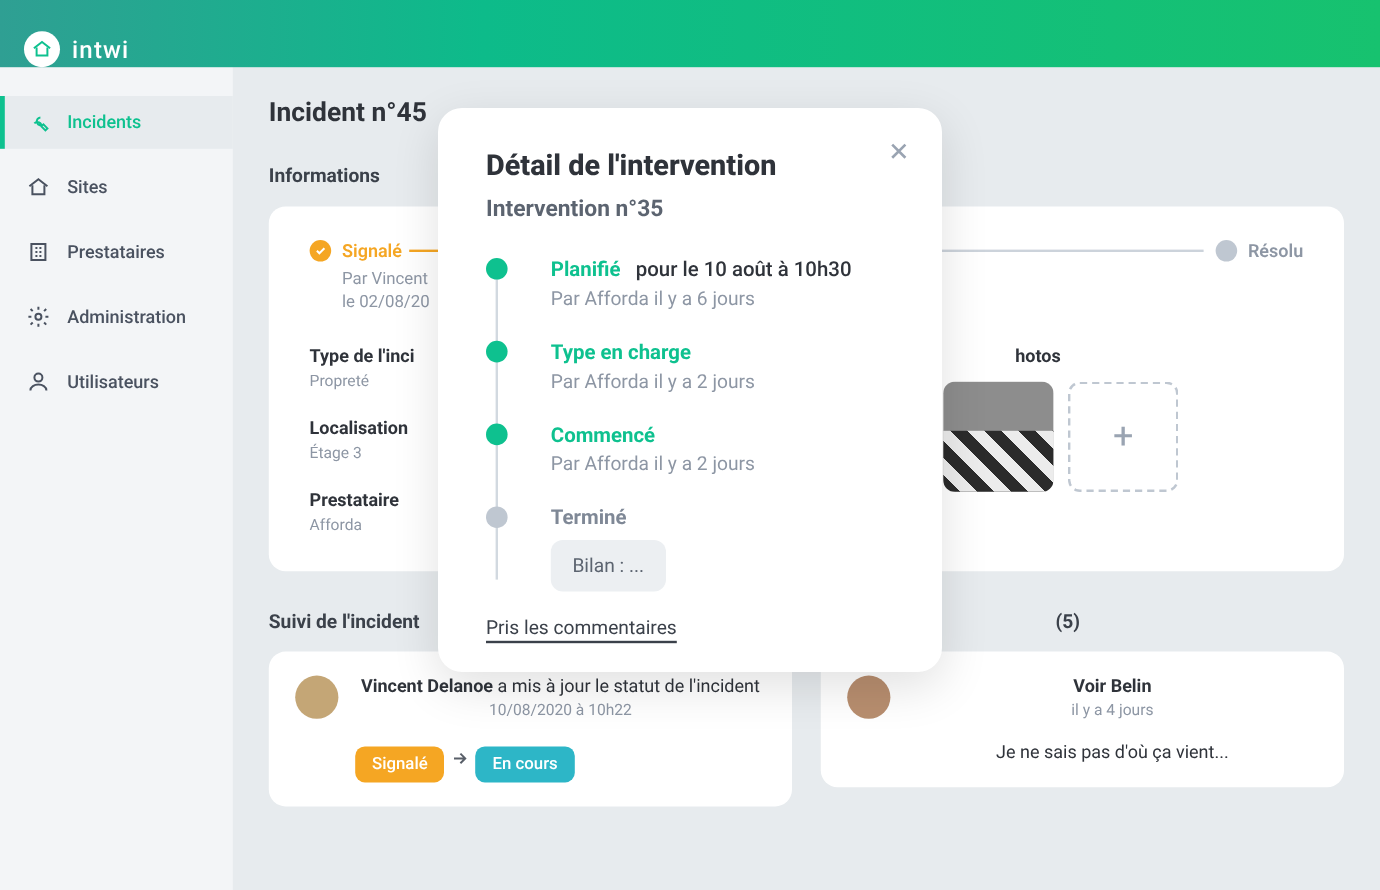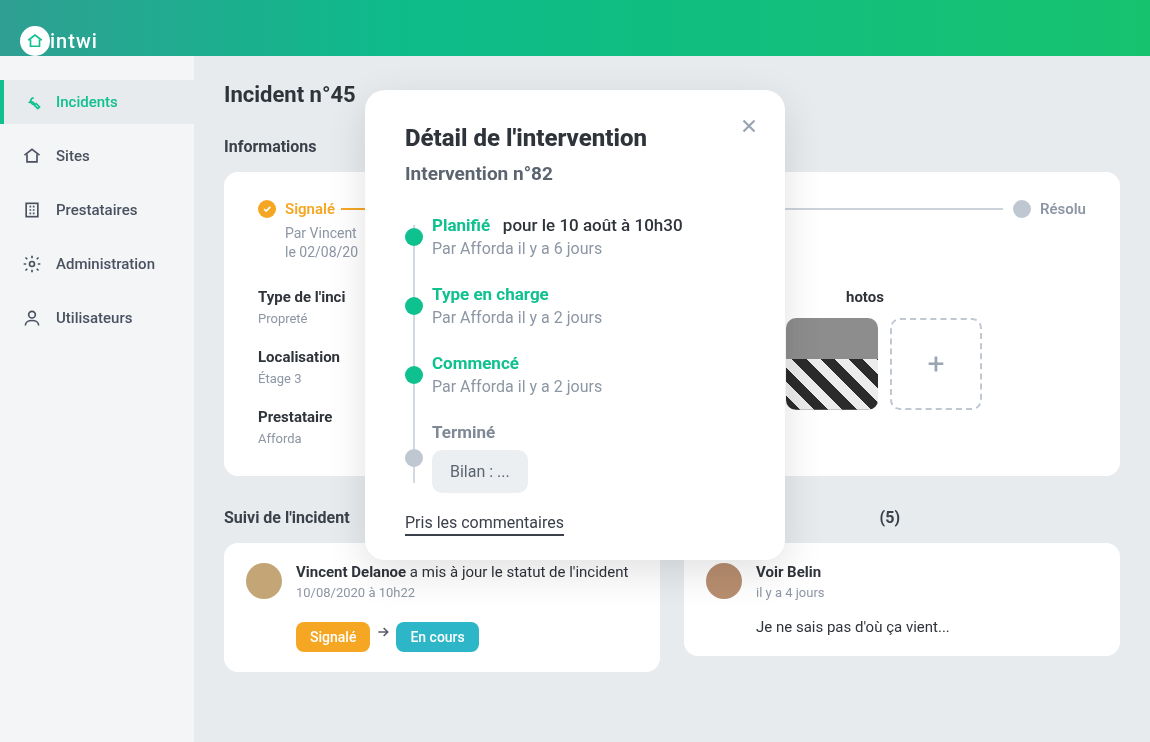--- a/index.html
+++ b/index.html
@@ -20,21 +20,21 @@
   *{box-sizing:border-box;font-family:-apple-system,BlinkMacSystemFont,"Segoe UI",Roboto,Helvetica,Arial,sans-serif;}
   html,body{margin:0;padding:0;width:1150px;height:742px;overflow:hidden;background:var(--bg);}
 
   
   .topbar{
     height:56px;
     background:linear-gradient(90deg,#2F9F93 0%, var(--green-grad-a) 35%, var(--green-grad-b) 100%);
     display:flex;align-items:center;padding:0 20px;
     position:relative;z-index:3;
   }
-  .logo{display:flex;align-items:center;color:#fff;font-weight:600;margin-top:25px;}
+  .logo{display:flex;align-items:center;gap:10px;color:#fff;font-weight:600;margin-top:25px;}
   .logo-mark{
     width:30px;height:30px;border-radius:50%;
     background:#fff;position:relative;display:flex;align-items:center;justify-content:center;
   }
   .logo-mark svg{width:18px;height:18px;}
   .logo-text{font-size:20px;letter-spacing:1px;font-weight:500;}
 
   
   .shell{display:flex;height:calc(742px - 56px);}
   .sidebar{
@@ -102,21 +102,21 @@
   .add-photo{
     width:92px;height:92px;border-radius:10px;
     border:2px dashed #BFC7D1;display:flex;align-items:center;justify-content:center;
     color:#9AA4B2;font-size:30px;cursor:pointer;
   }
 
   
   .two-col{display:flex;gap:24px;}
   .two-col>div{flex:1;}
 
-  .activity-card{background:var(--card);border-radius:14px;padding:20px 22px;}
+  .activity-card{background:var(--card);border-radius:14px;padding:20px 22px;text-align:center;}
   .activity-row{display:flex;gap:14px;align-items:flex-start;}
   .avatar{width:36px;height:36px;border-radius:50%;background:#C4A676;flex-shrink:0;}
   .avatar.b{background:#B88E6F;}
   .activity-text{font-size:15px;color:var(--text);}
   .activity-text b{font-weight:700;}
   .activity-time{font-size:13px;color:var(--text-muted);margin-top:4px;}
   .status-pill{
     display:inline-flex;align-items:center;height:30px;padding:0 14px;border-radius:8px;
     font-size:14px;font-weight:500;margin-top:10px;
   }
@@ -144,21 +144,21 @@
     display:flex;align-items:center;justify-content:center;color:#9AA4B2;
     cursor:pointer;
   }
   .modal-title{font-size:24px;font-weight:800;color:var(--text);margin:0 0 10px 0;}
   .modal-subtitle{font-size:19px;font-weight:700;color:#5C6470;margin:0 0 30px 0;}
 
   .timeline{position:relative;}
   .timeline::before{
     content:"";position:absolute;left:8px;top:10px;bottom:10px;width:2px;background:#D2D9E0;
   }
-  .tl-item{display:flex;gap:9px;align-items:center;margin-bottom:26px;position:relative;}
+  .tl-item{display:flex;gap:36px;align-items:flex-start;margin-bottom:26px;position:relative;}
   .tl-dot{width:18px;height:18px;border-radius:50%;background:var(--green);flex-shrink:0;z-index:1;}
   .tl-dot.pending{background:#BFC7D1;}
   .tl-body{flex:1;}
   .tl-title{font-size:17px;font-weight:700;color:var(--green);}
   .tl-title .extra{font-weight:500;color:var(--text);}
   .tl-title.pending{color:#7F8896;}
   .tl-sub{font-size:16px;color:var(--text-muted);margin-top:4px;}
   .bilan{
     background:#ECEFF2;border-radius:10px;padding:12px 18px;
     font-size:16px;color:#5C6470;margin-top:8px;display:inline-block;
@@ -340,21 +340,21 @@
 </div>
 
 <div class="modal-wrap">
   <div class="modal">
     <div class="modal-close">
       <svg width="22" height="22" viewBox="0 0 24 24" fill="none" stroke="currentColor" stroke-width="2.4">
           <path d="M6 6l12 12M18 6L6 18"></path>
         </svg>
     </div>
     <h2 class="modal-title">Détail de l'intervention</h2>
-    <h3 class="modal-subtitle">Intervention n°82</h3>
+    <h3 class="modal-subtitle">Intervention n°35</h3>
 
     <div class="timeline">
       <div class="tl-item">
         <span class="tl-dot"></span>
         <div class="tl-body">
           <div class="tl-title">
             <span>Planifié</span>
             &nbsp;&nbsp;<span class="extra">pour le 10 août à 10h30</span>
           </div>
           <div class="tl-sub">Par Afforda il y a 6 jours</div>

